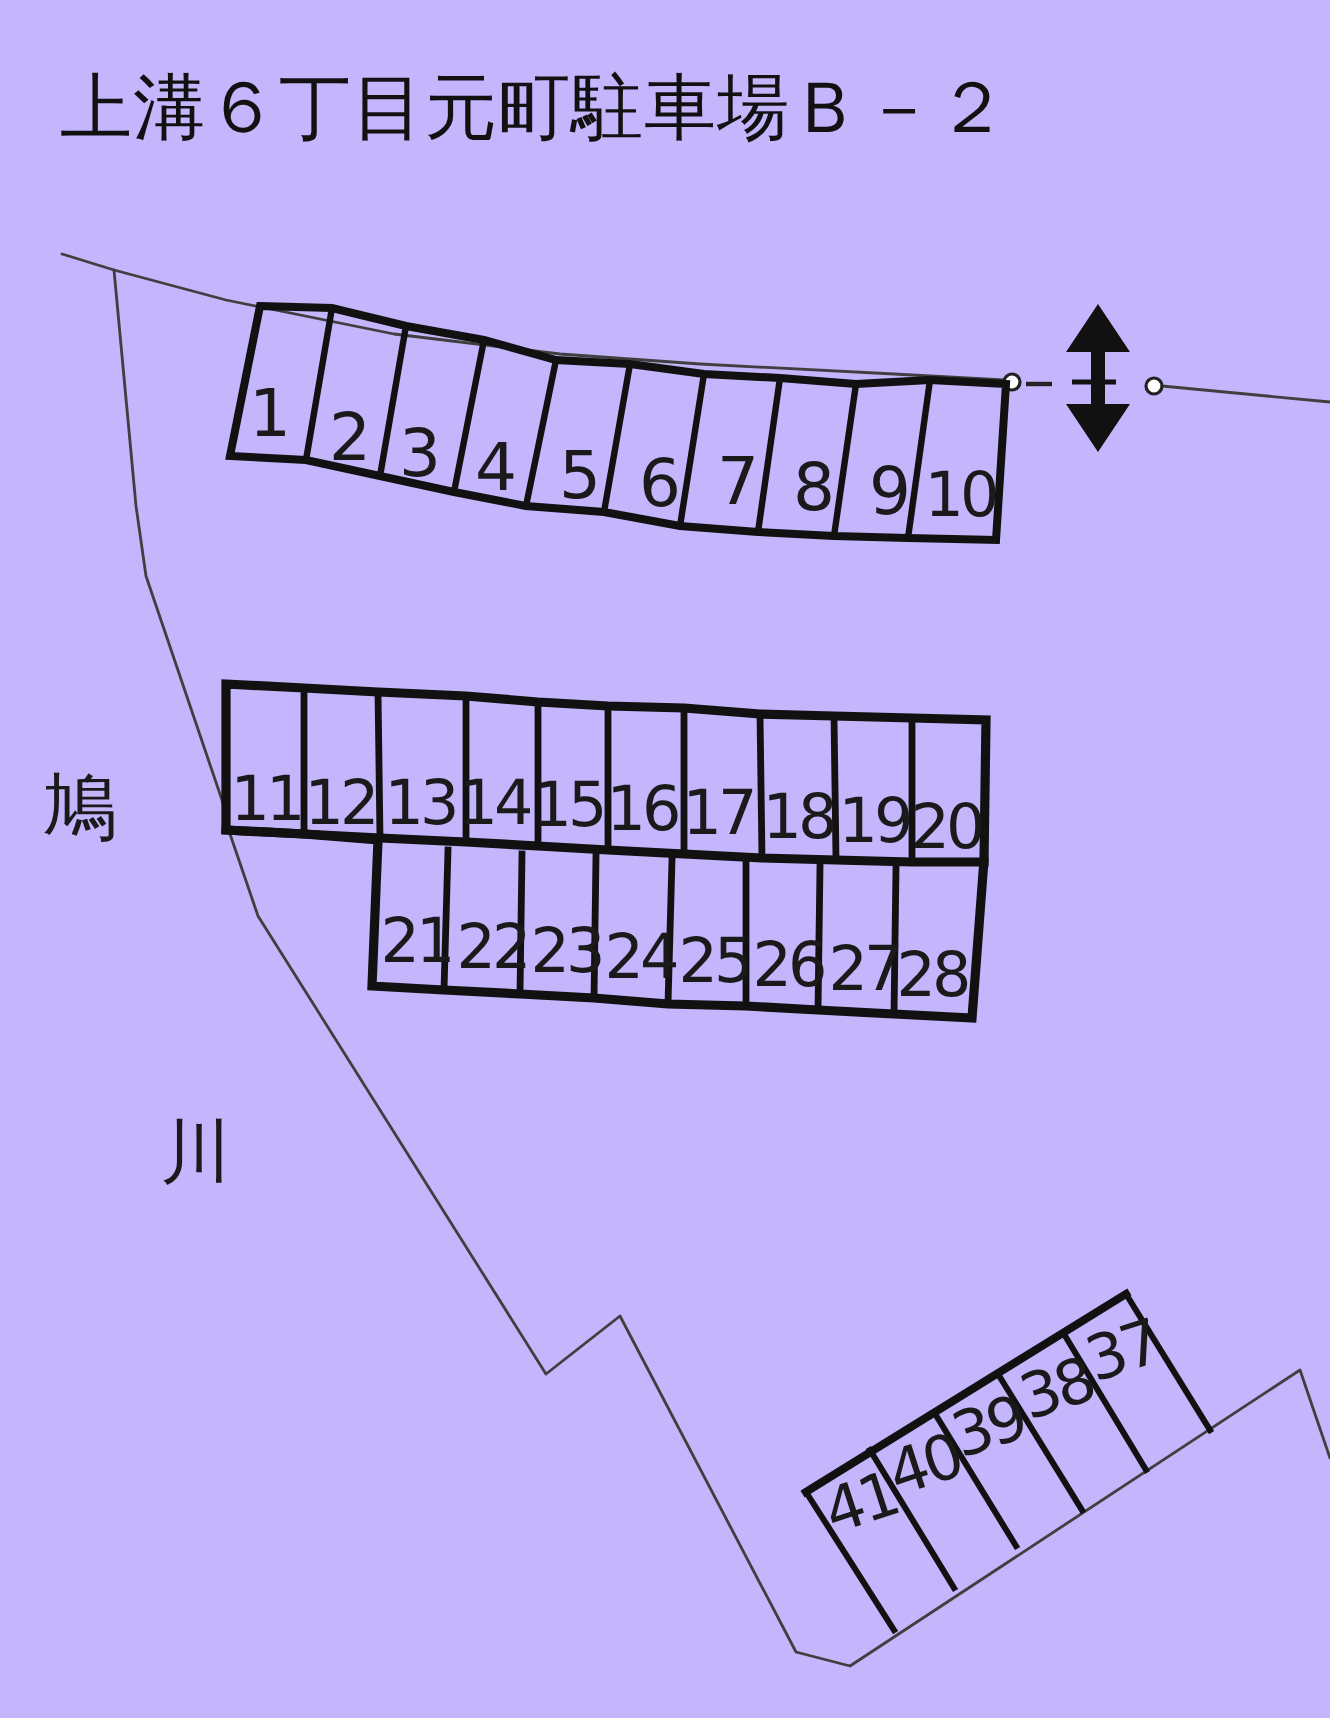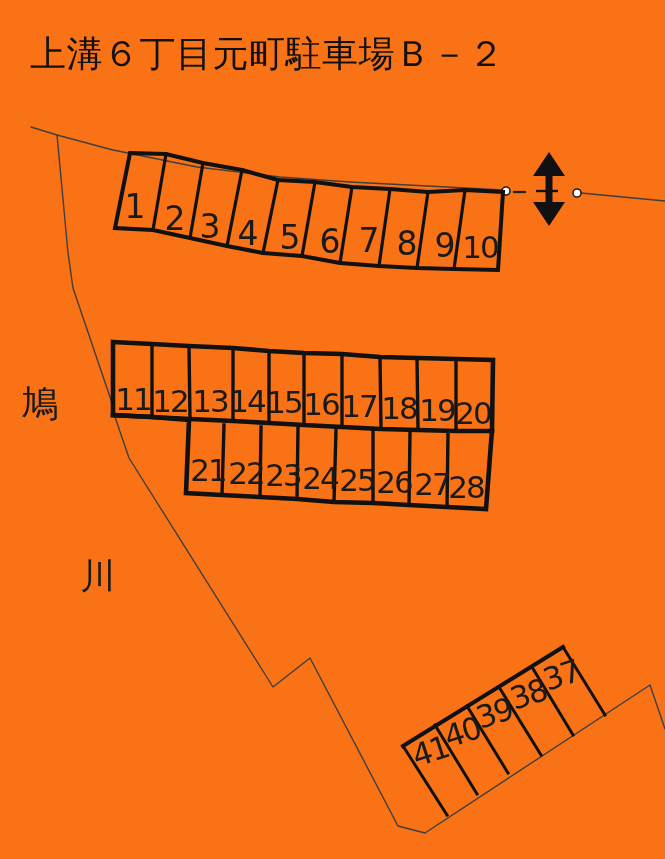--- a/index.html
+++ b/index.html
@@ -1,17 +1,17 @@
 <!DOCTYPE html>
 <html><head>
 <meta charset="utf-8">
 <style>
   html,body { margin:0; padding:0; background:#ffffff; }
   #stage {
-    position:relative; width:665px; height:859px; background:#f97316;
+    position:relative; width:665px; height:859px; background:#c4b5fd;
     font-family:"DejaVu Sans","Liberation Sans",sans-serif; overflow:hidden;
   }
   svg { position:absolute; inset:0; }
   .title-text {
     font-family:"DejaVu Sans","Liberation Sans",sans-serif;
     font-size:36px; fill:#111111; letter-spacing:0.5px;
   }
   .river-char {
     font-family:"DejaVu Sans","Liberation Sans",sans-serif;
     font-size:36px; fill:#1a1a1a;

